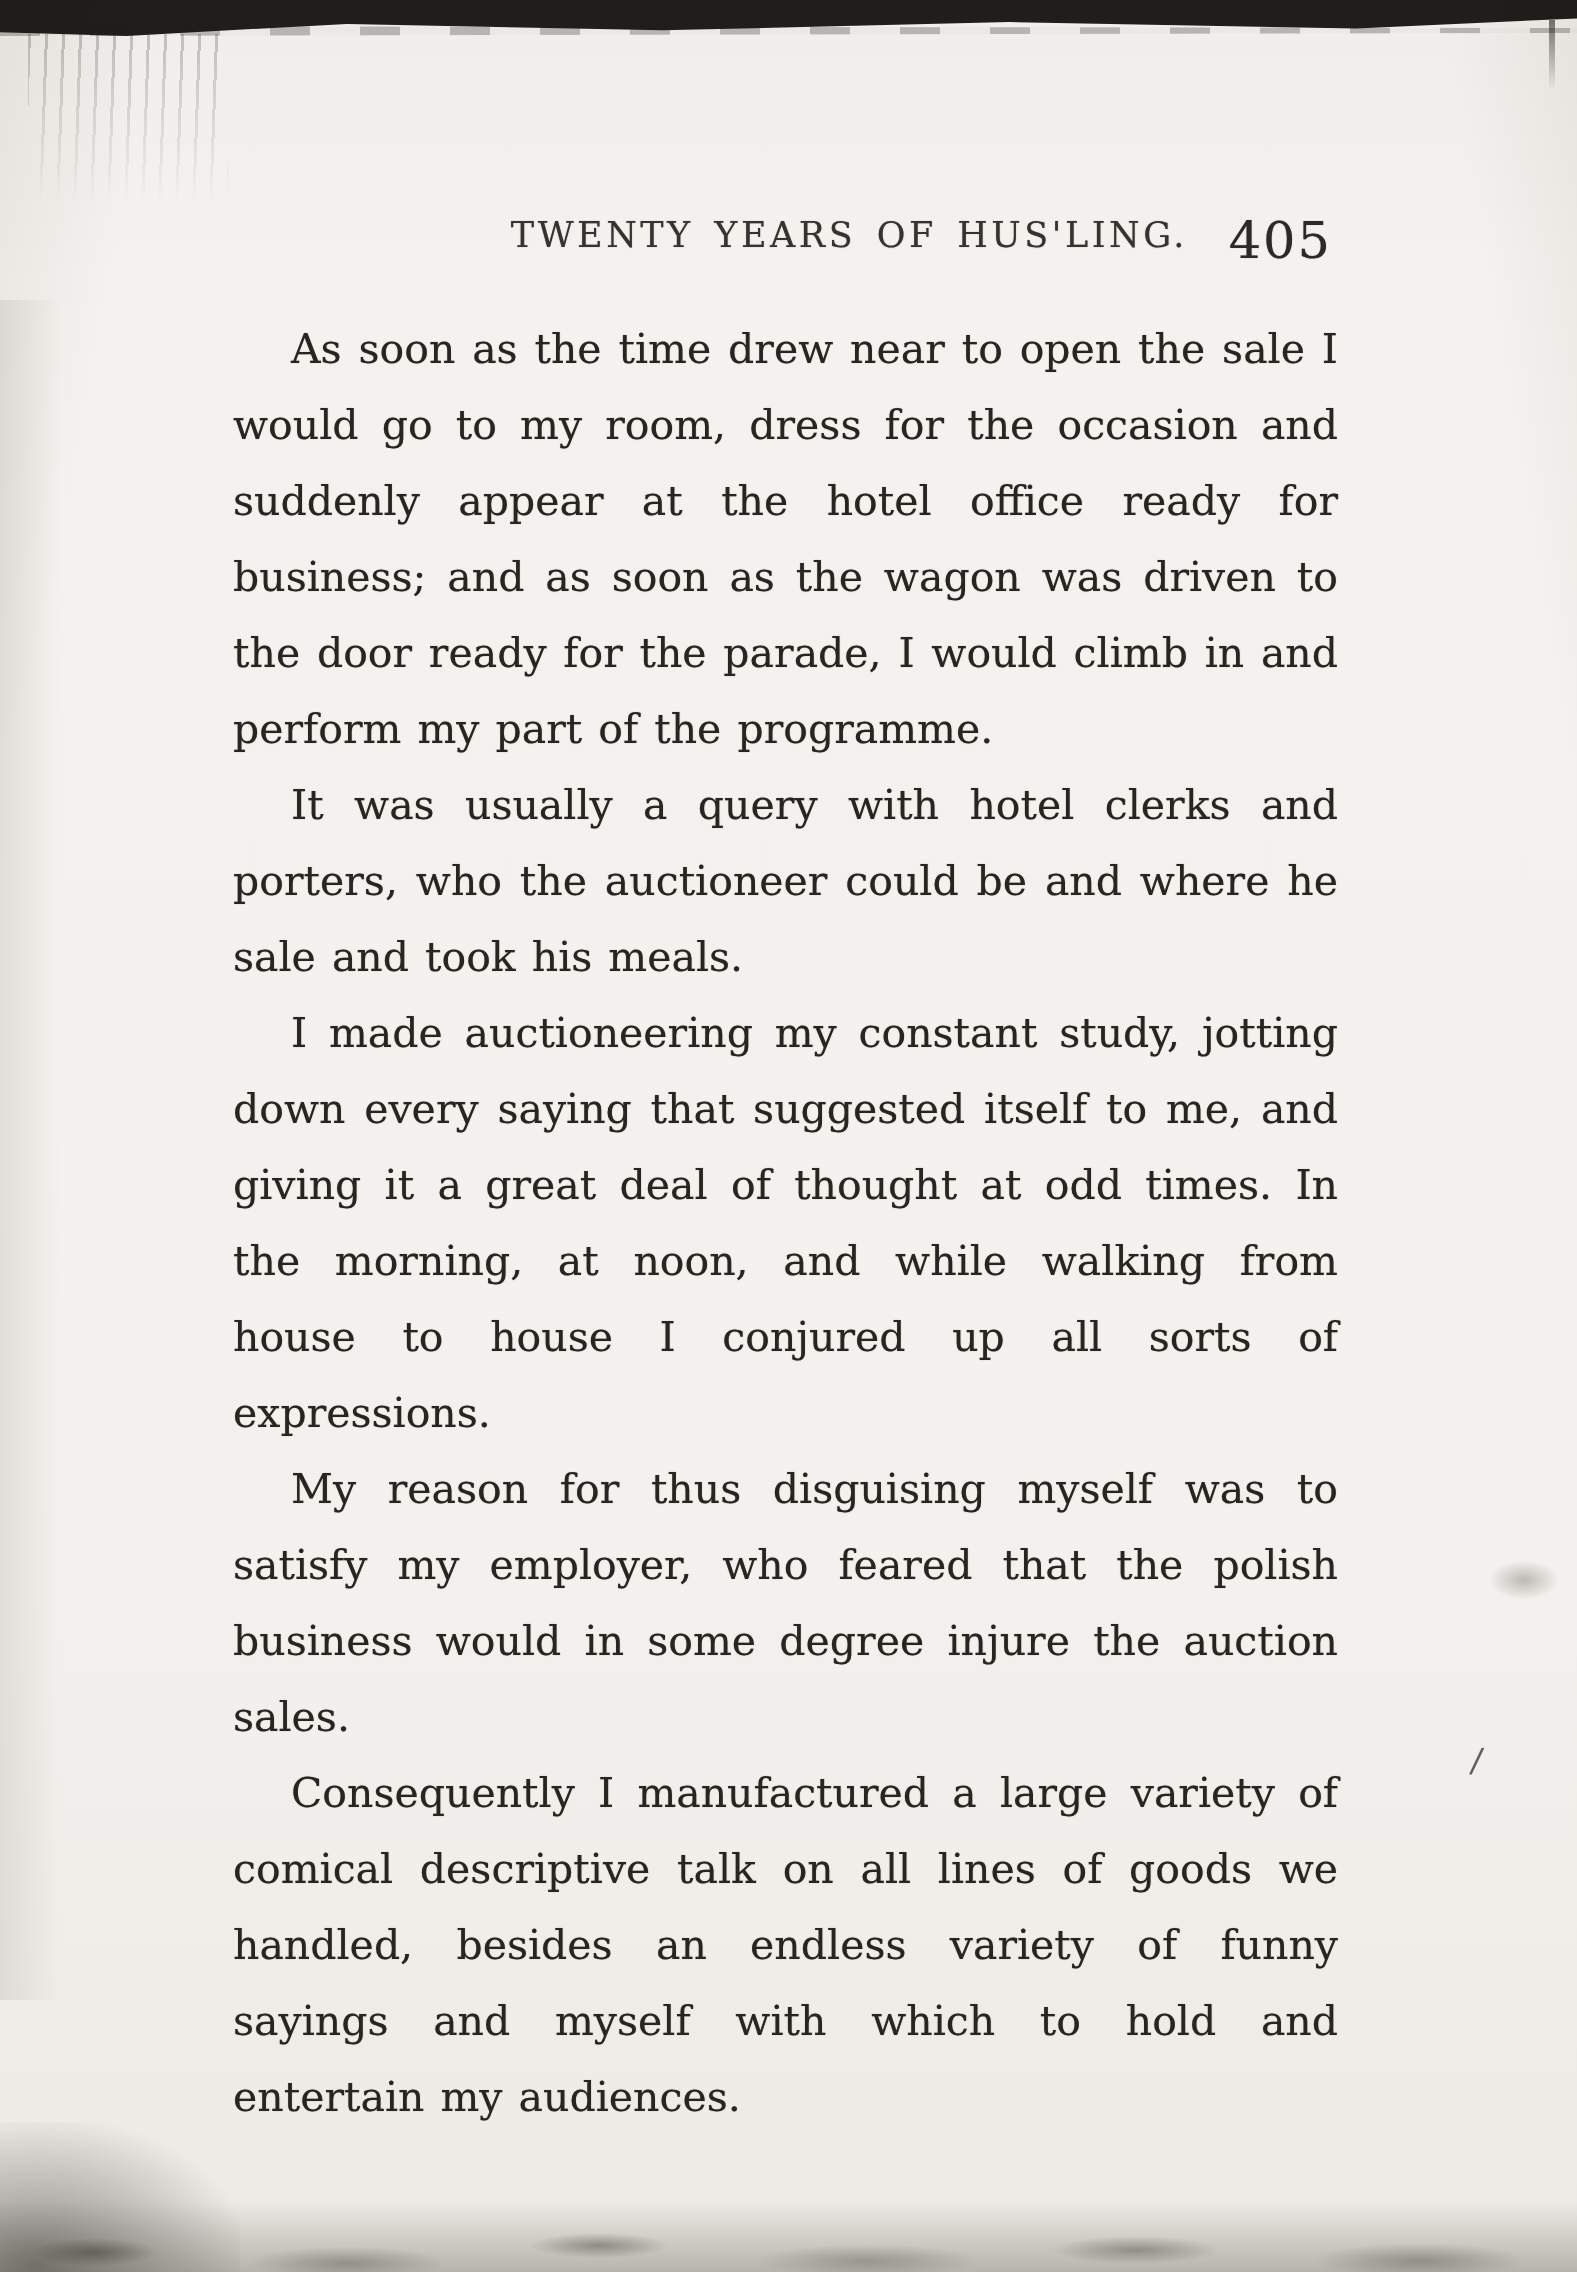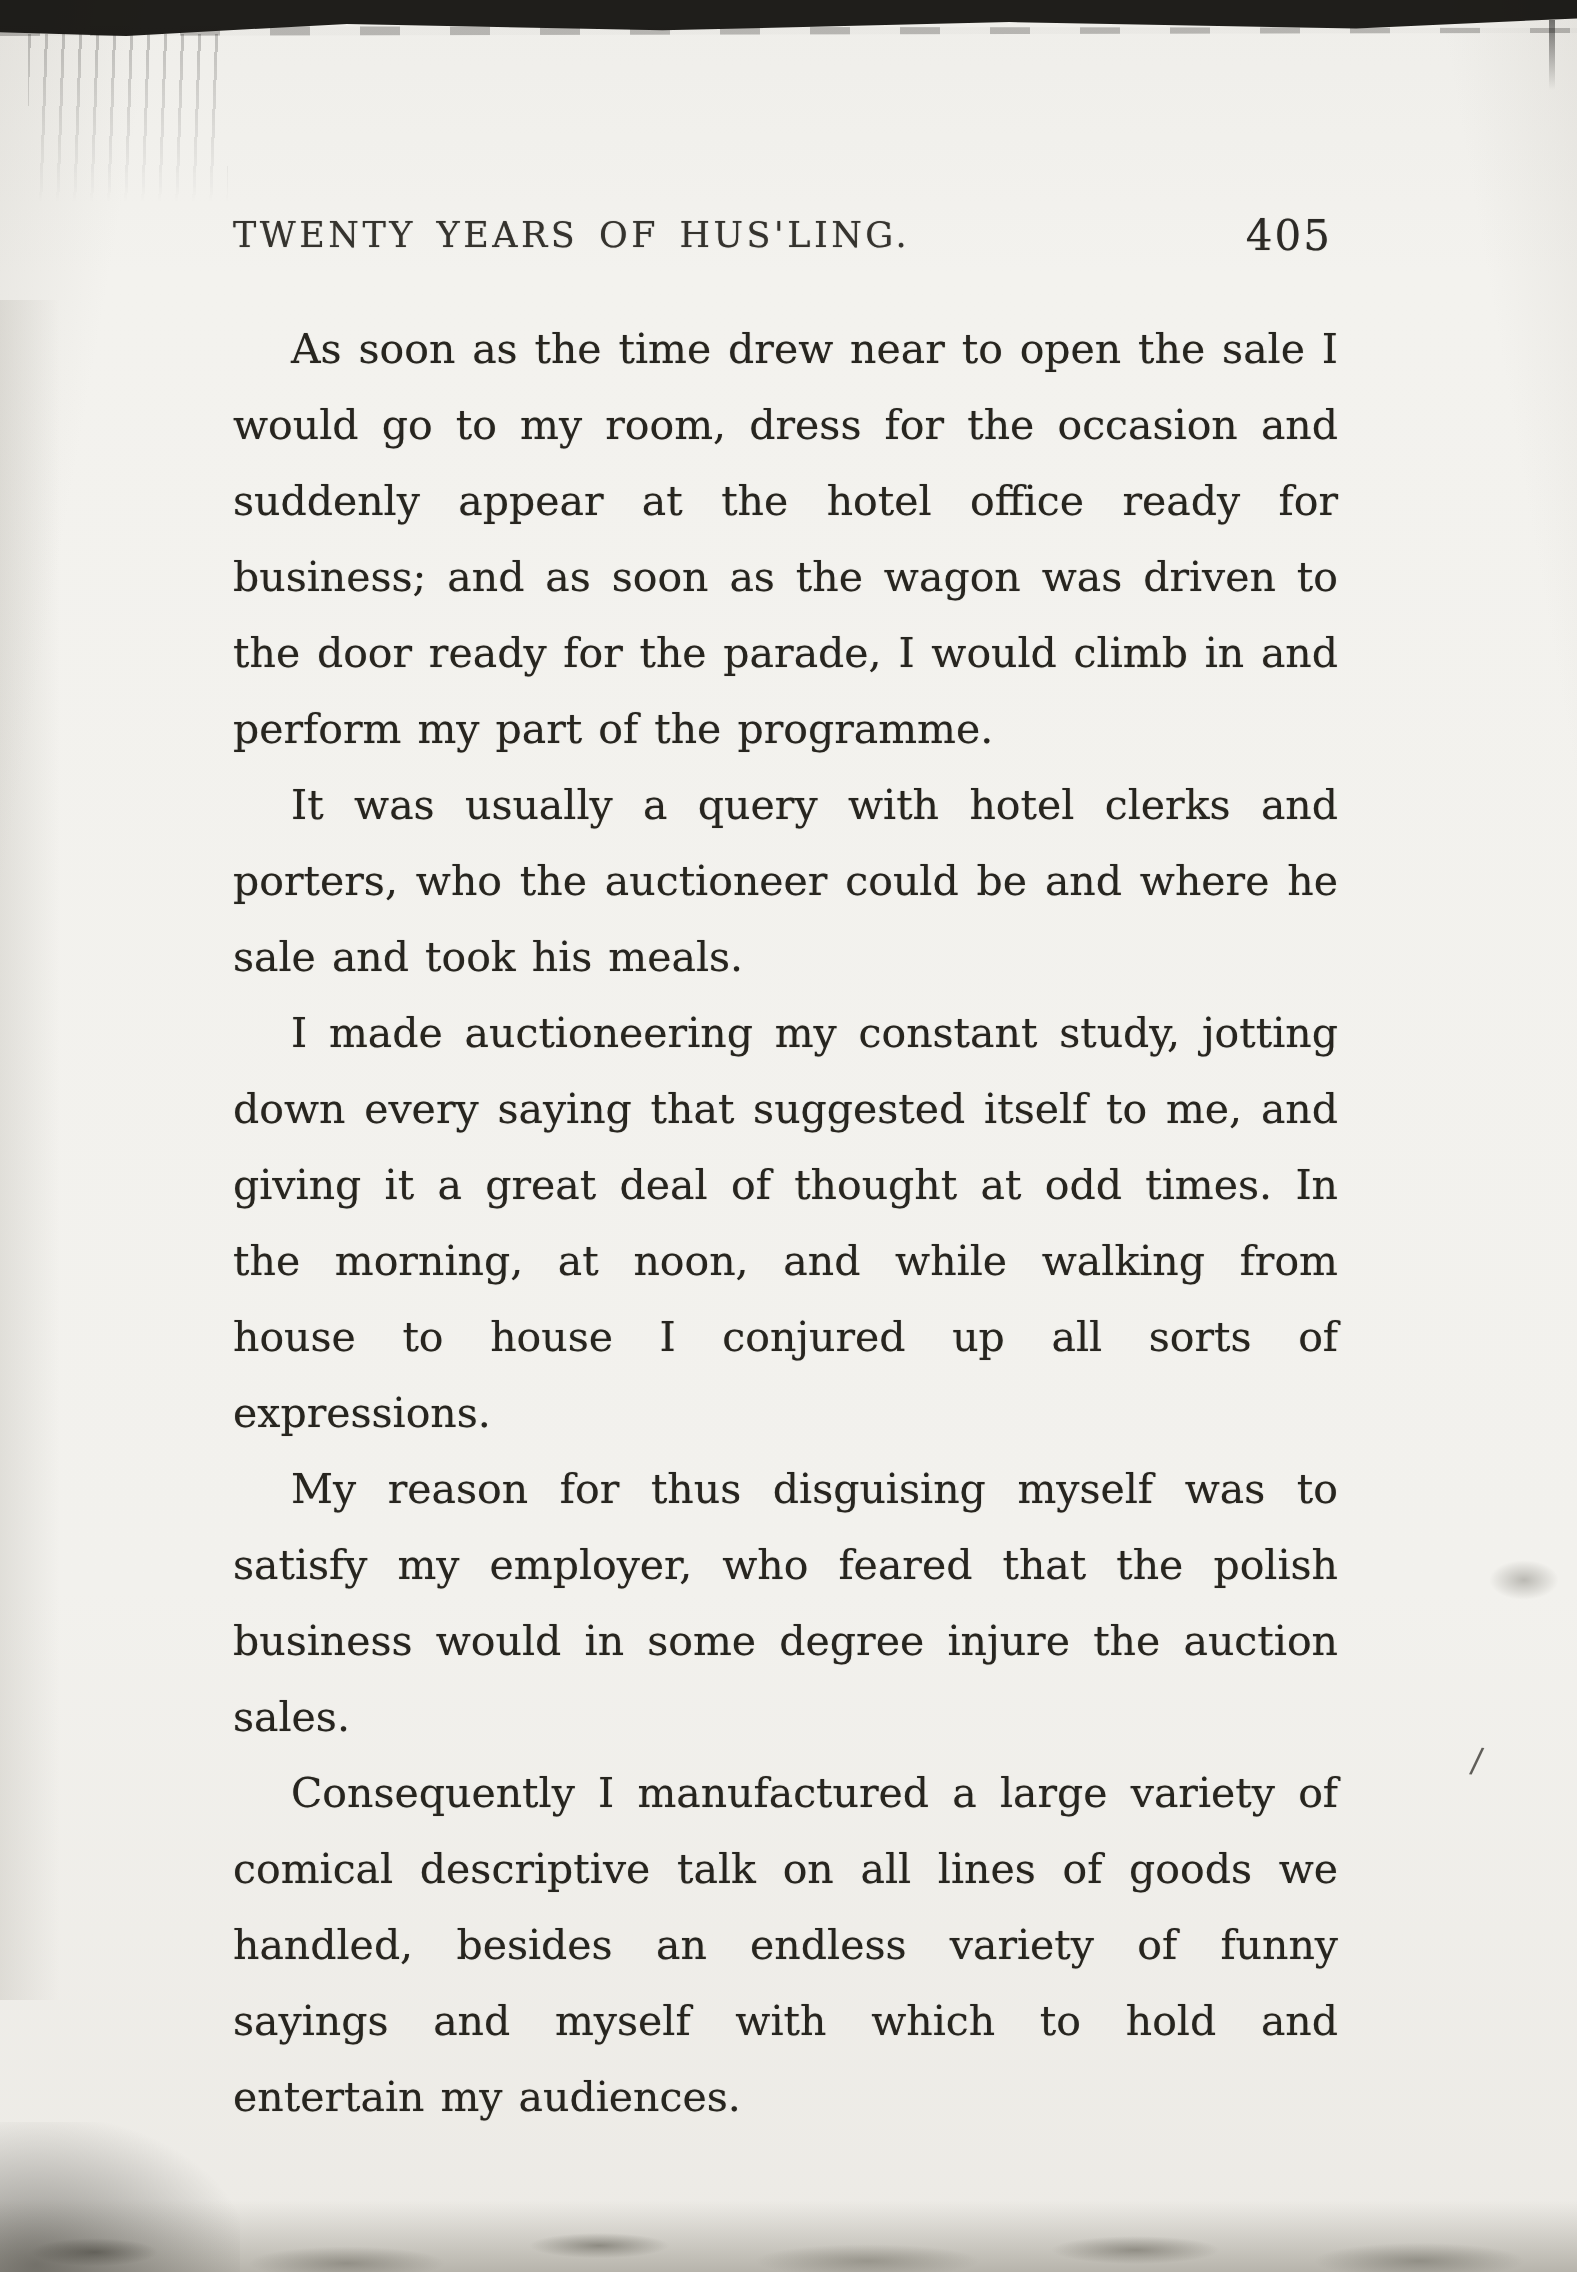--- a/index.html
+++ b/index.html
@@ -114,32 +114,32 @@
   }
   .header-row {
     position: relative;
     height: 70px;
     margin-bottom: 26px;
   }
   .running-title {
     position: absolute;
     left: 0;
     right: 150px;
-    text-align: left;
+    text-align: right;
     font-size: 35px;
     letter-spacing: 3.5px;
     word-spacing: 6px;
     color: #35332e;
     text-shadow: 0 0 1px rgba(45,43,38,0.55);
   }
   .page-number {
     position: absolute;
     right: 6px;
     top: -4px;
-    font-size: 42px;
+    font-size: 51px;
     letter-spacing: 2px;
     color: #2c2a26;
     text-shadow: 0 0 1px rgba(45,43,38,0.5);
   }
   .text-block p {
     margin: 0;
     font-size: 41px;
     line-height: 76px;
     text-align: justify;
     text-indent: 58px;

